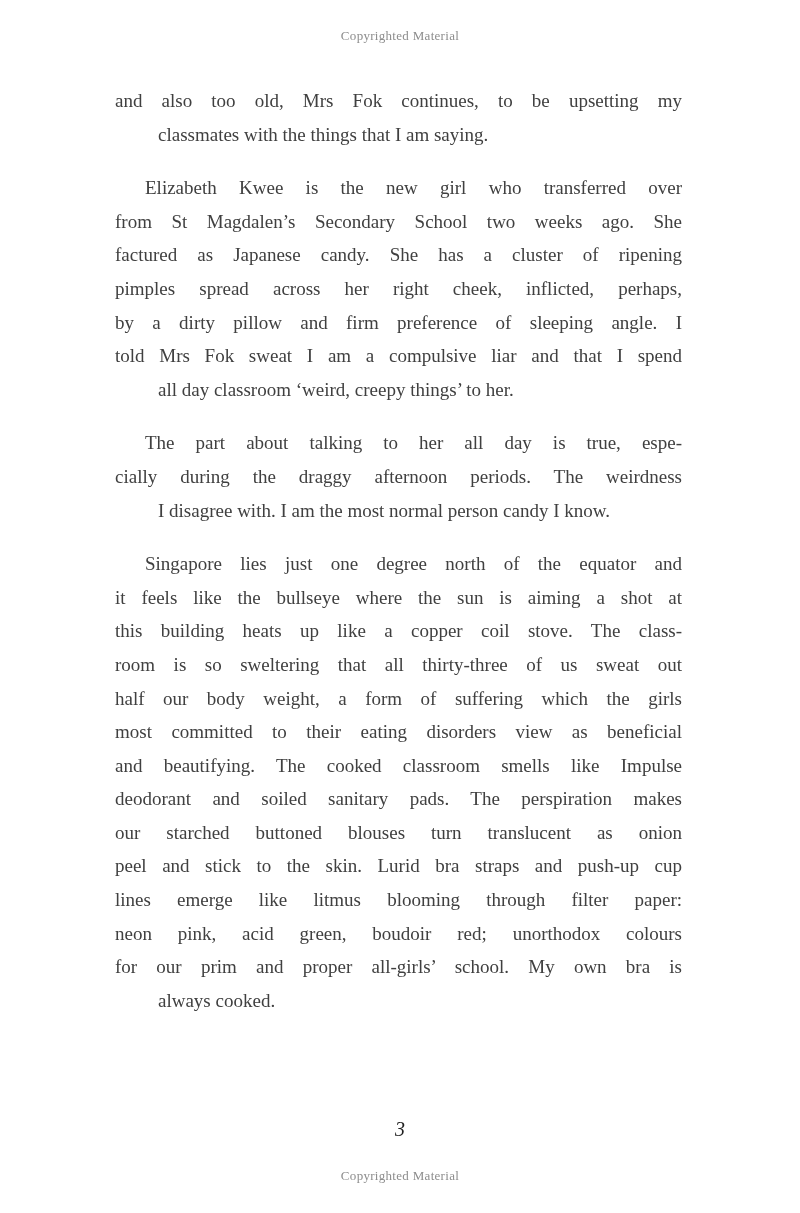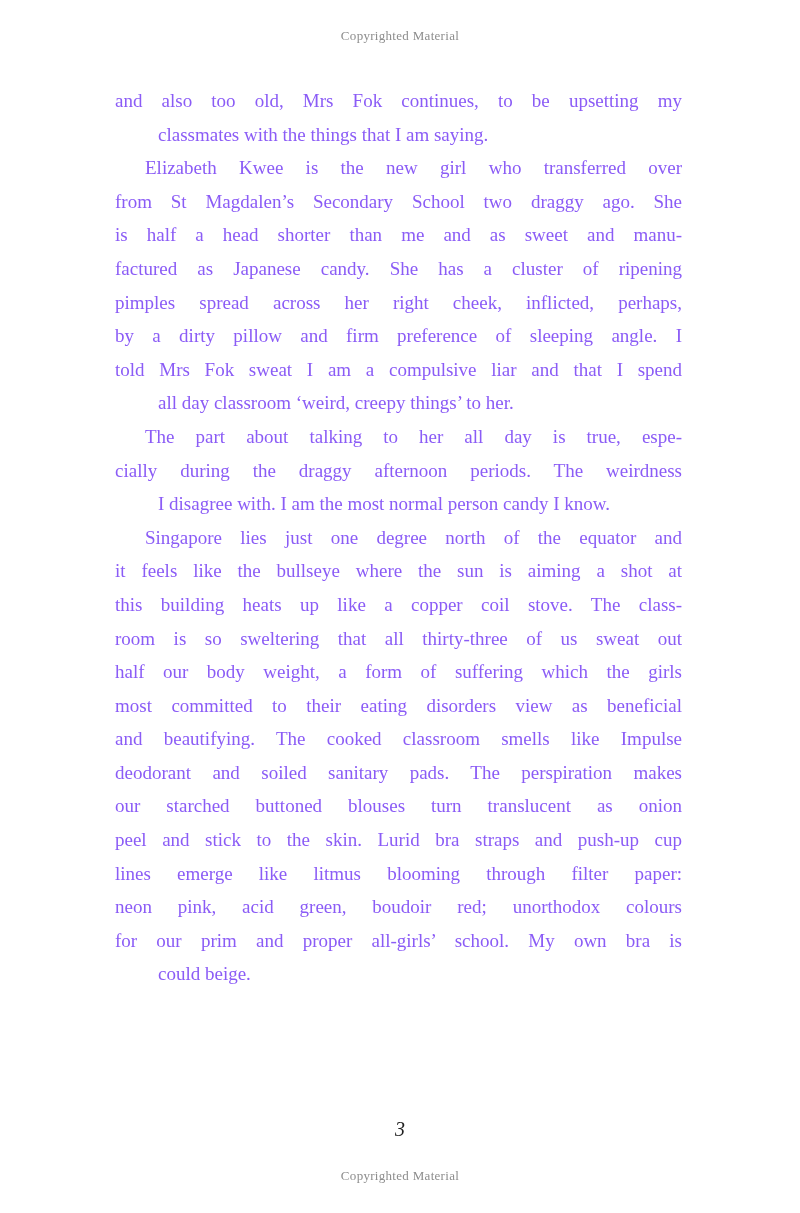--- a/index.html
+++ b/index.html
@@ -28,33 +28,34 @@
   }
   .copyright.top { top: 28px; }
   .copyright.bottom { top: 1168px; }
   .text-block {
     position: absolute;
     left: 115px;
     top: 84px;
     width: 567px;
     font-size: 19px;
     line-height: 33.6px;
-    color: #8b5cf6;
+    color: #404040;
   }
   .paragraph { margin: 0; padding: 0; }
   .line {
     text-align: justify;
     text-align-last: justify;
   }
   .line.last {
     text-align-last: left;
     margin-left: 43px;
   }
   .line.indent {
     text-indent: 30px;
+    margin-top: 20px;
   }
   .page-number {
     position: absolute;
     left: 0;
     width: 100%;
     top: 1118px;
     text-align: center;
     font-style: italic;
     font-size: 20px;
     color: #1f1f1f;
@@ -66,22 +67,21 @@
 <div class="page">
   <div class="copyright top">Copyrighted Material</div>
 
   <div class="text-block" id="text-block">
       <div class="paragraph">
         <div class="line">and also too old, Mrs Fok continues, to be upsetting my</div>
         <div class="line last">classmates with the things that I am saying.</div>
       </div>
       <div class="paragraph">
         <div class="line indent">Elizabeth Kwee is the new girl who transferred over</div>
-        <div class="line">from St Magdalen’s Secondary School two draggy ago. She</div>
-        <div class="line">is half a head shorter than me and as sweet and manu-</div>
+        <div class="line">from St Magdalen’s Secondary School two weeks ago. She</div>
         <div class="line">factured as Japanese candy. She has a cluster of ripening</div>
         <div class="line">pimples spread across her right cheek, inflicted, perhaps,</div>
         <div class="line">by a dirty pillow and firm preference of sleeping angle. I</div>
         <div class="line">told Mrs Fok sweat I am a compulsive liar and that I spend</div>
         <div class="line last">all day classroom ‘weird, creepy things’ to her.</div>
       </div>
       <div class="paragraph">
         <div class="line indent">The part about talking to her all day is true, espe-</div>
         <div class="line">cially during the draggy afternoon periods. The weirdness</div>
         <div class="line last">I disagree with. I am the most normal person candy I know.</div>
@@ -93,20 +93,20 @@
         <div class="line">room is so sweltering that all thirty-three of us sweat out</div>
         <div class="line">half our body weight, a form of suffering which the girls</div>
         <div class="line">most committed to their eating disorders view as beneficial</div>
         <div class="line">and beautifying. The cooked classroom smells like Impulse</div>
         <div class="line">deodorant and soiled sanitary pads. The perspiration makes</div>
         <div class="line">our starched buttoned blouses turn translucent as onion</div>
         <div class="line">peel and stick to the skin. Lurid bra straps and push-up cup</div>
         <div class="line">lines emerge like litmus blooming through filter paper:</div>
         <div class="line">neon pink, acid green, boudoir red; unorthodox colours</div>
         <div class="line">for our prim and proper all-girls’ school. My own bra is</div>
-        <div class="line last">could beige.</div>
+        <div class="line last">always cooked.</div>
       </div>
     </div>
 
   <div class="page-number">3</div>
 
   <div class="copyright bottom">Copyrighted Material</div>
 </div>
 
 </body></html>

